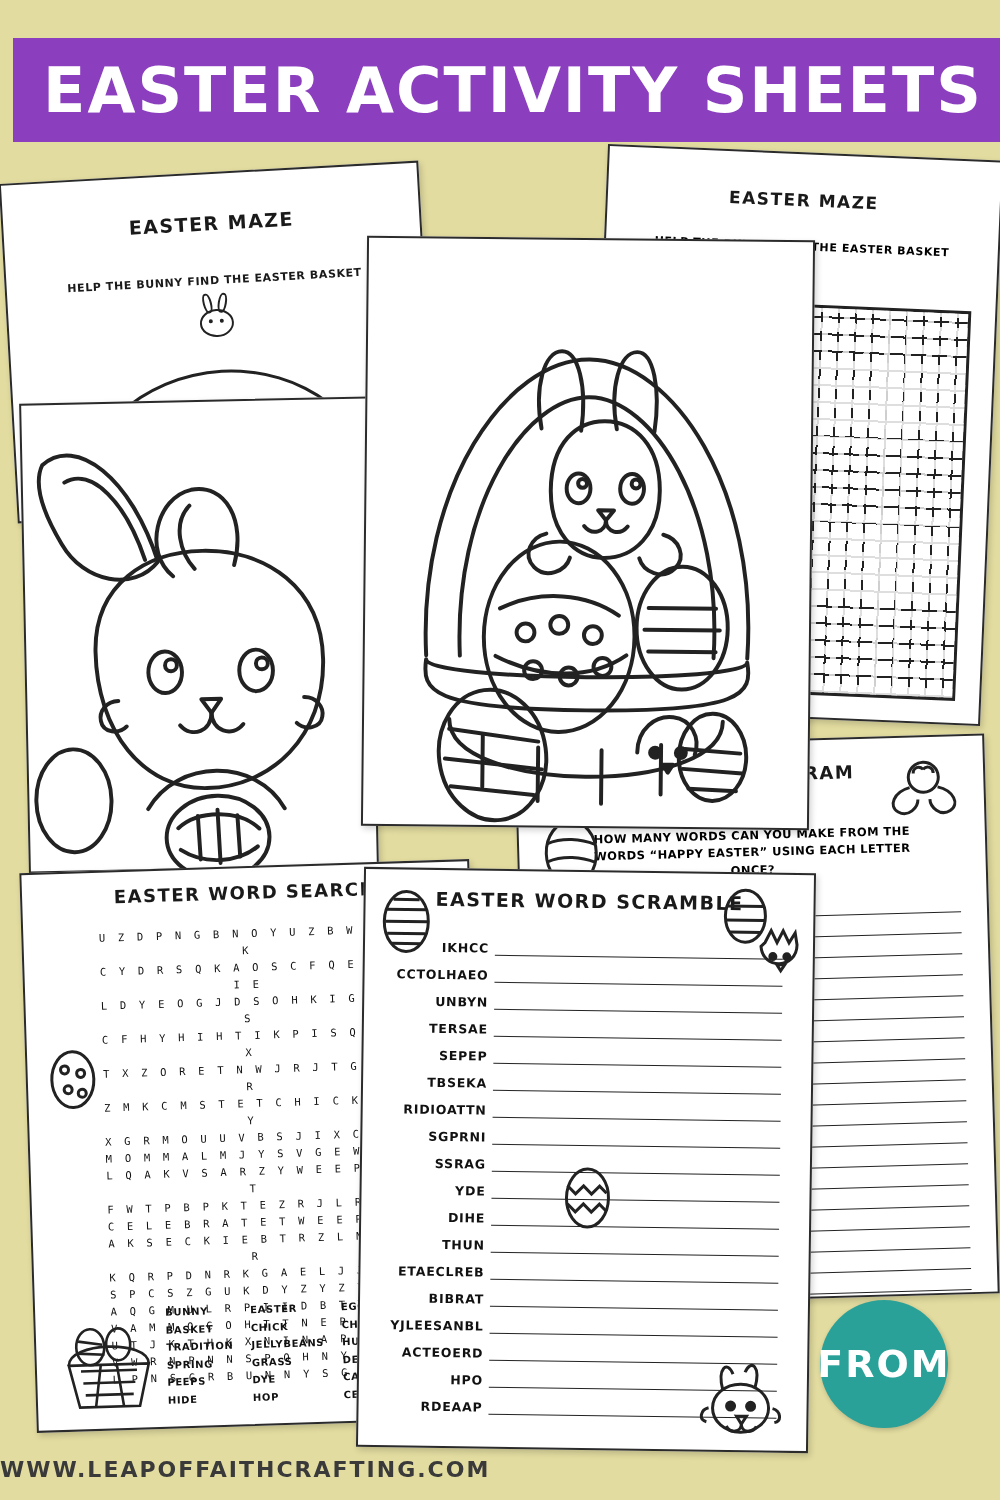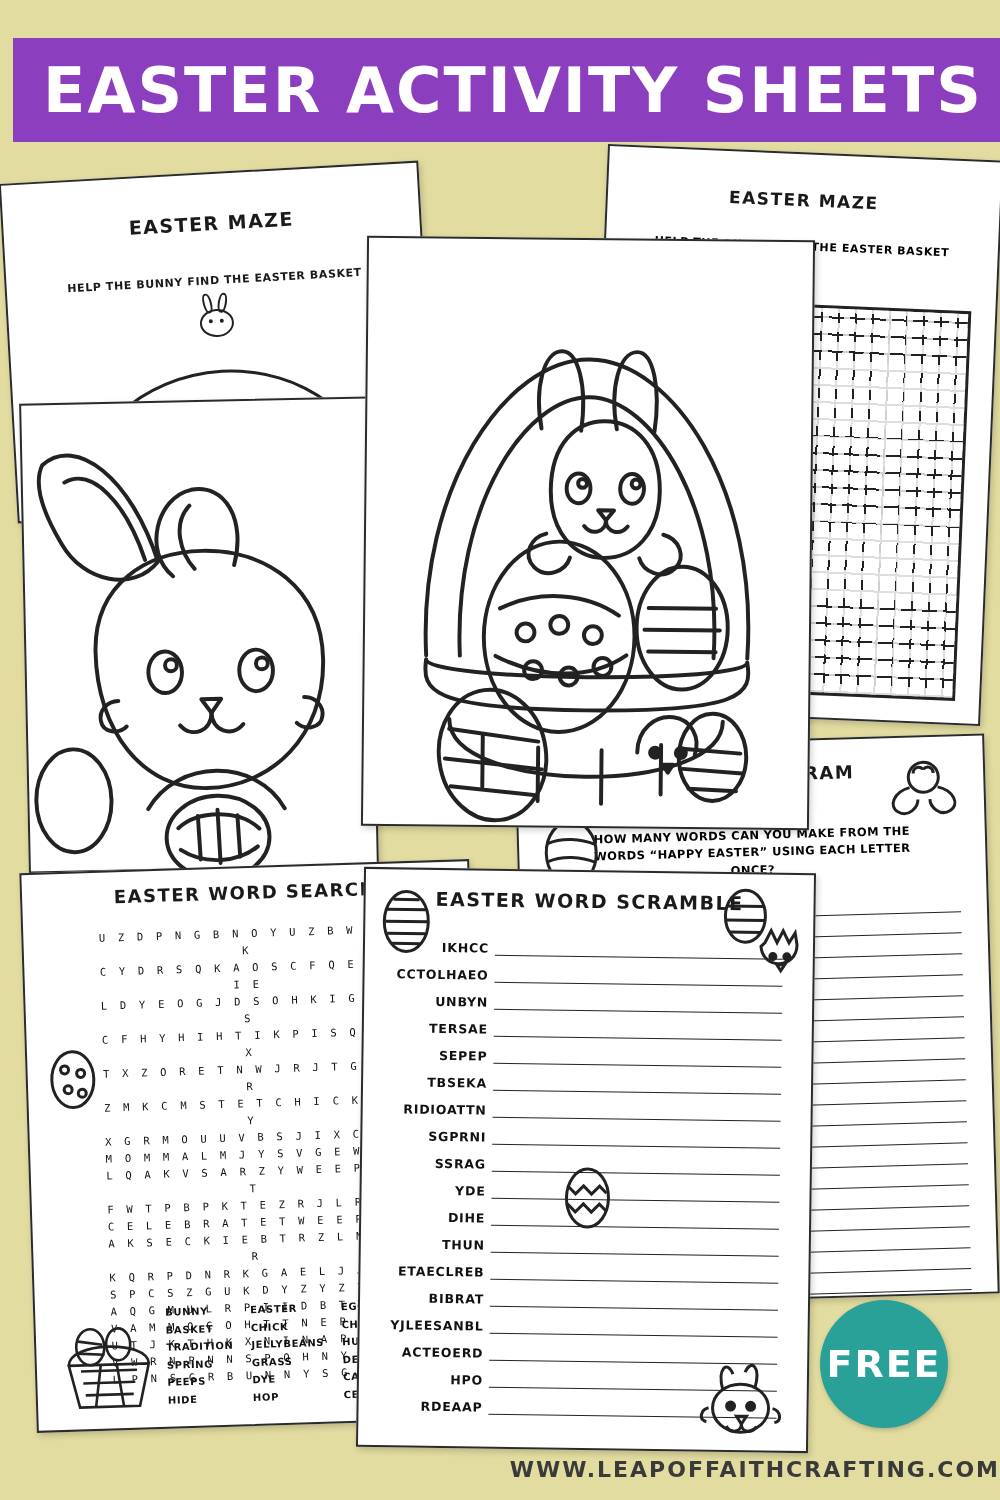--- a/index.html
+++ b/index.html
@@ -30,21 +30,21 @@
     font-weight: bold;
     font-size: 62px;
     letter-spacing: 2px;
     white-space: nowrap;
     text-transform: uppercase;
   }
   .footer-url {
     position: absolute;
     left: 0; bottom: 18px;
     width: 1000px;
-    text-align: right;
+    text-align: left;
     color: #3a3a3a;
     font-size: 22px;
     font-weight: bold;
     letter-spacing: 2px;
     z-index: 40;
   }
   .sheet {
     position: absolute;
     background: #ffffff;
     border: 2px solid #2b2b2b;
@@ -551,14 +551,14 @@
       <path d="M44 60 L54 60 L49 68 Z"></path>
       <path d="M49 68 C49 76 38 78 34 70 M49 68 C49 76 60 78 64 70"></path>
       <path d="M16 52 C8 54 6 64 14 66 M80 52 C88 54 90 64 82 66"></path>
     </g>
   </svg>
 </div>
 
 <div class="banner">
   <div class="banner-title">EASTER ACTIVITY SHEETS</div>
 </div>
-<div class="free-badge">FREE</div>
+<div class="free-badge">FROM</div>
 <div class="footer-url">WWW.LEAPOFFAITHCRAFTING.COM</div>
 
 </body></html>

